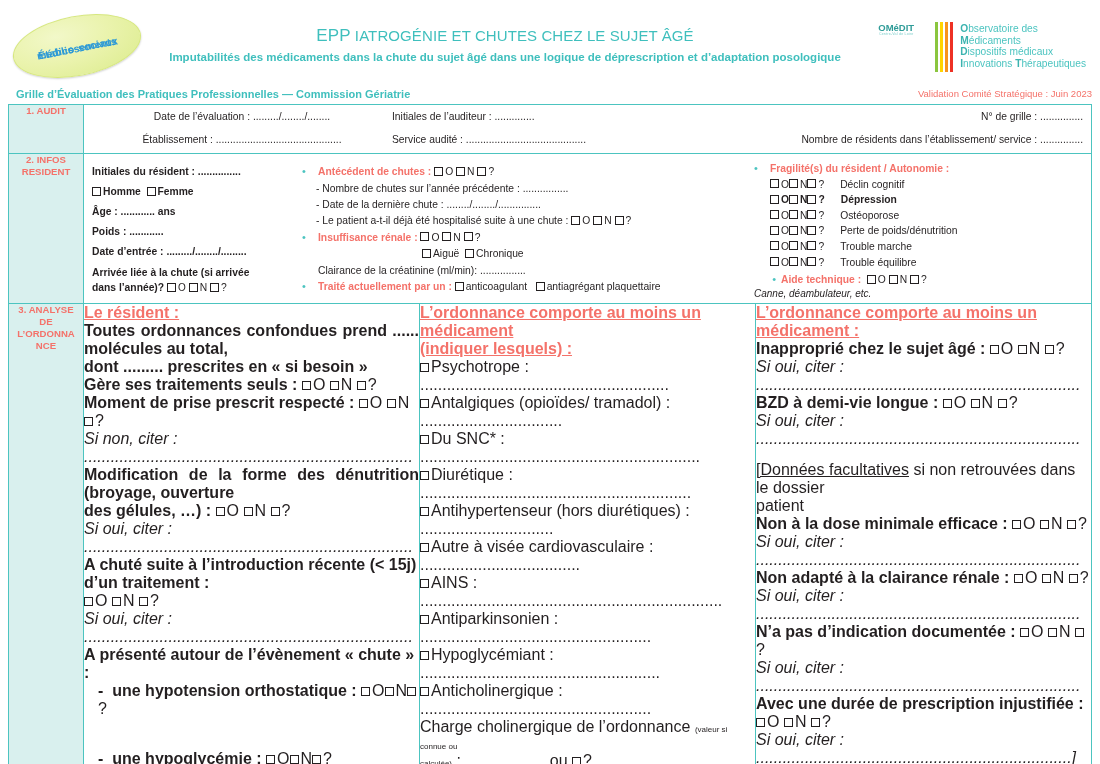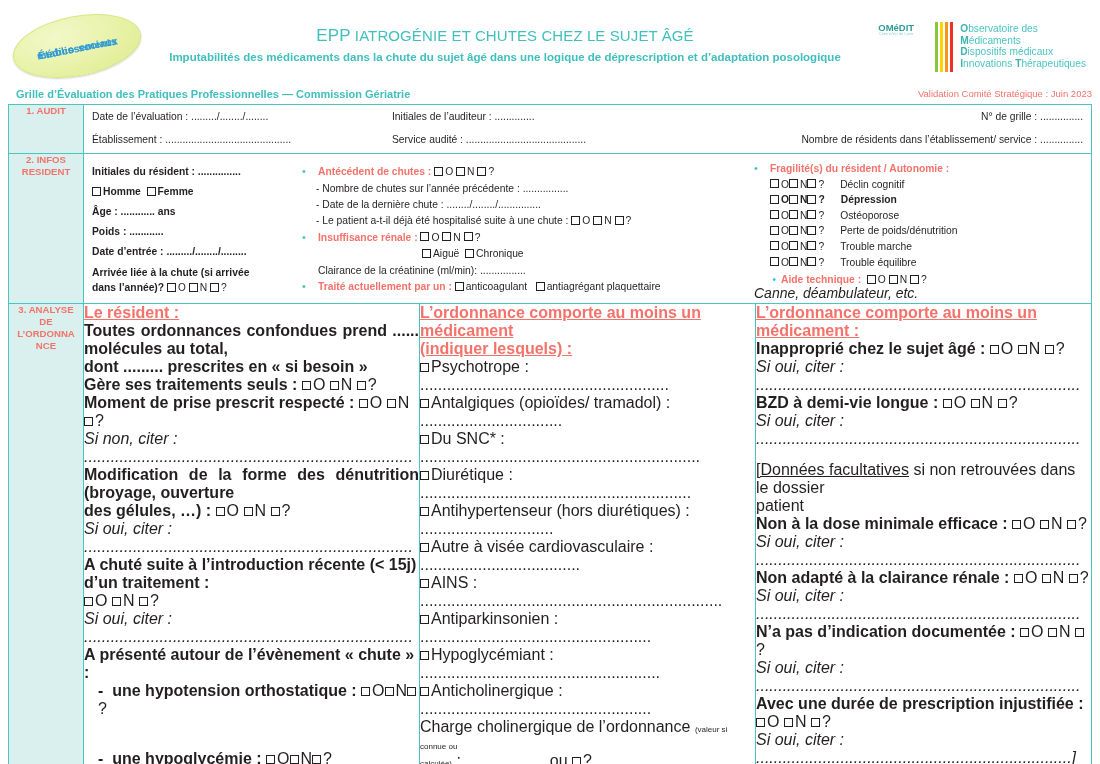--- a/index.html
+++ b/index.html
@@ -92,21 +92,21 @@
   .it{font-style:italic;}
   .sal{color:var(--salmon-txt);font-weight:bold;}
   .ul{text-decoration:underline;}
   .small{font-size:8px;}
   .bullet{color:var(--teal);font-size:11px;line-height:1;}
 
   
   .audit{display:block;font-size:10.3px;padding:6px 8px 6px 8px;}
   .audit .line{display:flex;align-items:baseline;margin-bottom:12px;}
   .audit .line:last-child{margin-bottom:2px;}
-  .audit .f1{width:300px;}
+  .audit .f1{width:300px;text-align:center;}
   .audit .f2{width:330px;}
   .audit .f3{flex:1;text-align:right;}
 
   
   .s2{display:flex;font-size:10.3px;align-items:center;}
   .s2 .c1{width:200px;padding:5px 6px 4px 8px;line-height:20px;}
   .s2 .c2{width:440px;padding:7px 4px 4px 4px;line-height:16.4px;}
   .s2 .c3{flex:1;padding:7px 4px 4px 8px;line-height:15.6px;}
   .s2 .c2 .sub{padding-left:14px;}
   .hang{display:flex;}
@@ -273,21 +273,21 @@
                 <div style="padding-left: 16px;"><span class="yn"><span class="cb"></span>O<span class="cb"></span>N<span class="cb"></span>?</span><span style="display:inline-block;width:16px"></span><span>Trouble équilibre</span></div>
               </div>
           <div class="hang" style="margin-top:2px">
                 <div class="b" style="width:22px;text-align:right;padding-right:5px"><span class="bullet">•</span></div>
             <div><span class="sal">Aide technique :</span>
               &nbsp;<span class="cb"></span><span>O</span>
               <span class="cb"></span><span>N</span>
               <span class="cb"></span><span>?</span>
             </div>
           </div>
-          <div class="it" style="font-size:14px;line-height:11px;">Canne, déambulateur, etc.</div>
+          <div class="it" style="font-size:10px;line-height:11px;">Canne, déambulateur, etc.</div>
         </div>
 
       </div>
     </td>
   </tr>
 
   <tr>
     <td class="rowlabel">
       <div>3. ANALYSE</div>
           <div>DE</div>

